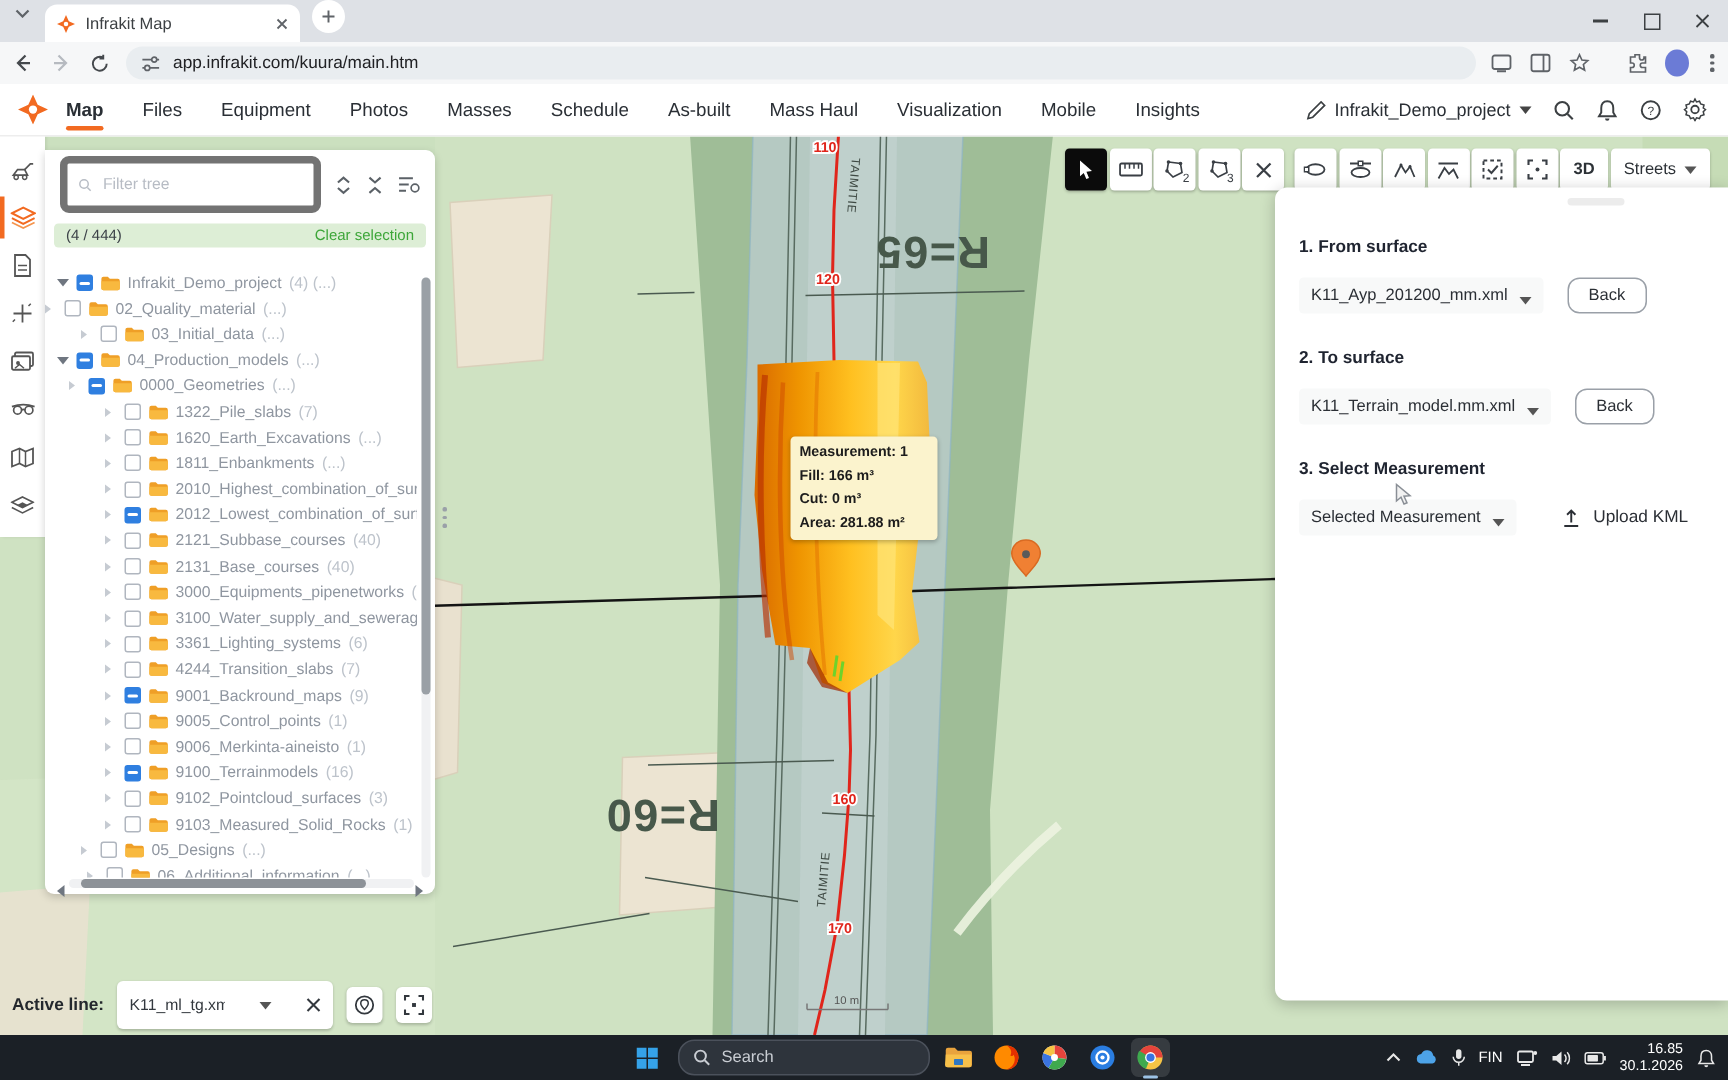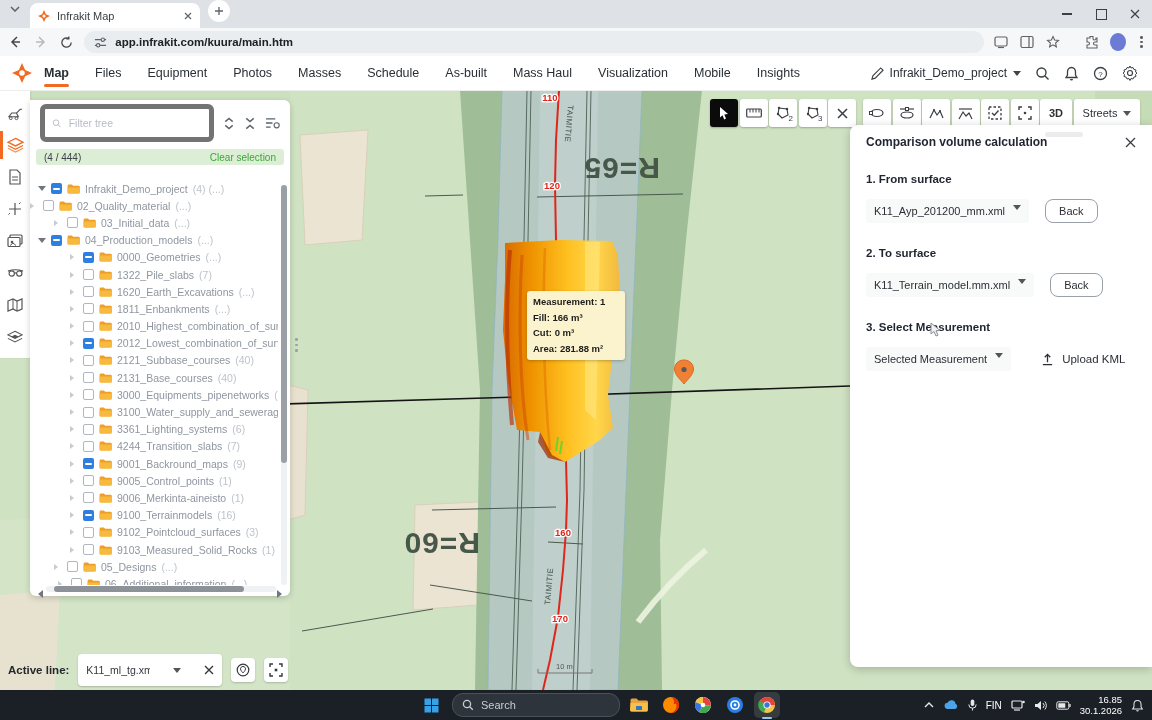--- a/index.html
+++ b/index.html
@@ -10,21 +10,21 @@
   
   #tabstrip{position:absolute;left:0;top:0;width:1152px;height:28px;background:#dee1e6;display:flex;align-items:flex-start;}
   .tab-search{width:18px;height:18px;margin-left:6px;display:flex;align-items:center;justify-content:center;}
   #tab{margin-left:6px;width:154px;height:25px;align-self:flex-end;background:#fff;border-radius:8px 8px 0 0;display:flex;align-items:center;padding:0 8px;gap:7px;}
   #tab .title{font-size:11px;color:#3c4043;flex:1;white-space:nowrap;overflow:hidden;}
   .newtab{width:22px;height:22px;margin-left:8px;border-radius:50%;display:flex;align-items:center;justify-content:center;}
   #wincontrols{position:absolute;right:0;top:0;height:28px;display:flex;}
   #wincontrols .wc{width:34px;height:28px;display:flex;align-items:center;justify-content:center;}
   #urlbar{position:absolute;left:0;top:28px;width:1152px;height:28px;background:#f6f7f8;display:flex;align-items:center;border-bottom:1px solid #e3e6e8;}
   .navbtn{width:24px;height:24px;margin-left:5px;display:flex;align-items:center;justify-content:center;}
-  #urlpill{margin-left:8px;flex:0 0 880px;height:22px;background:#e9edf0;border-radius:11px;display:flex;align-items:center;padding:0 10px;gap:8px;font-weight:bold;}
+  #urlpill{margin-left:8px;flex:0 0 880px;height:22px;background:#e9edf0;border-radius:11px;display:flex;align-items:center;padding:0 10px;gap:8px;}
   #urlpill .url{font-size:11.5px;color:#202124;}
   .chrome-ico{width:24px;height:24px;display:flex;align-items:center;justify-content:center;margin-left:6px;}
   #avatar{width:18px;height:18px;border-radius:50%;background:#6b7bd6;margin-left:8px;}
   .kebab{display:inline-flex;flex-direction:column;gap:2px;align-items:center;}
   .kebab i{width:2.5px;height:2.5px;border-radius:50%;background:#5f6368;display:block;}
 
   
   #appheader{position:absolute;left:0;top:56px;width:1152px;height:34px;background:#fff;border-bottom:1px solid #ededed;display:flex;align-items:center;z-index:30;}
   #logo{margin:0 12px 0 12px;}
   #main-nav{display:flex;gap:26px;}
@@ -87,21 +87,21 @@
   .tb-gap{width:4px;}
   .tb-gap-lg{width:10px;}
 
   
   #rightpanel{position:absolute;left:850px;top:125px;width:302px;height:542px;background:#fff;z-index:26;border-radius:8px 0 0 8px;box-shadow:0 2px 10px rgba(0,0,0,.22);padding:10px 16px;box-sizing:border-box;}
   .p-drag{position:absolute;left:195px;top:7px;width:38px;height:5px;background:#ececec;border-radius:3px;}
   .p-head{display:flex;align-items:center;}
   .p-title{font-size:12px;font-weight:bold;color:#1f2430;flex:1;}
   .p-sec{font-size:11.5px;font-weight:bold;color:#1f2430;margin-top:24px;}
   .p-row{display:flex;align-items:center;margin-top:14px;gap:16px;}
-  .p-select{background:#f8f9f9;border-radius:3px;padding:6px 8px;font-size:11px;color:#2b2f35;display:flex;align-items:flex-start;gap:8px;}
+  .p-select{background:#f8f9f9;border-radius:3px;padding:6px 8px;font-size:11px;color:#2b2f35;display:flex;align-items:flex-end;gap:8px;}
   .p-select .caret-down{border-top-color:#555;}
   .p-back{background:#fff;border:1.5px solid #9aa0a8;border-radius:8px;padding:5px 13px;font-size:11px;color:#2b2f35;font-family:"Liberation Sans",sans-serif;}
   .p-upload{display:flex;align-items:center;gap:8px;font-size:11.5px;color:#2b2f35;margin-left:14px;}
   #panel-cursor{position:absolute;left:930px;top:322px;z-index:40;}
 
   
   #activeline{position:absolute;left:8px;top:654px;z-index:22;display:flex;align-items:center;gap:9px;}
   #al-label{font-size:11.5px;font-weight:bold;color:#24282d;}
   #al-select{width:128px;height:24px;background:#fff;border-radius:4px;box-shadow:0 1px 2px rgba(0,0,0,.2);display:flex;align-items:center;padding:4px 8px;gap:23px;font-size:10.5px;color:#33383e;}
   #al-select .grow{flex:1;white-space:nowrap;overflow:hidden;}
@@ -483,21 +483,21 @@
     <span class="folder">
           <svg width="13" height="10" viewBox="0 0 14 11">
             <path d="M0.5,2 q0,-1.5 1.5,-1.5 h3.2 l1.5,1.5 h5.8 q1.5,0 1.5,1.5 v5.5 q0,1.5 -1.5,1.5 h-10.5 q-1.5,0 -1.5,-1.5 Z" fill="#ef9f27"></path>
             <path d="M0.5,3.8 h13.5 v5.2 q0,1.5 -1.5,1.5 h-10.5 q-1.5,0 -1.5,-1.5 Z" fill="#f8b93f"></path>
           </svg>
         </span>
     <span class="t-label">04_Production_models</span>
     <span class="t-count">(...)</span>
   </div>
 
-  <div class="tree-row" style="padding-left: 40px;">
+  <div class="tree-row" style="padding-left: 16px;">
     <span class="arrow col"></span>
     <span class="cb ind"></span>
     <span class="folder">
           <svg width="13" height="10" viewBox="0 0 14 11">
             <path d="M0.5,2 q0,-1.5 1.5,-1.5 h3.2 l1.5,1.5 h5.8 q1.5,0 1.5,1.5 v5.5 q0,1.5 -1.5,1.5 h-10.5 q-1.5,0 -1.5,-1.5 Z" fill="#ef9f27"></path>
             <path d="M0.5,3.8 h13.5 v5.2 q0,1.5 -1.5,1.5 h-10.5 q-1.5,0 -1.5,-1.5 Z" fill="#f8b93f"></path>
           </svg>
         </span>
     <span class="t-label">0000_Geometries</span>
     <span class="t-count">(...)</span>
@@ -840,26 +840,20 @@
   <div class="tb-btn wide">
       <span>Streets</span>
       <span class="caret-down" style="border-top-color:#555;"></span>
     </div>
   <div class="tb-gap-lg"></div>
 
 </div>
 
 <div id="rightpanel">
   <div class="p-drag"></div>
-  <div class="p-head">
-    <span class="p-title">Comparison volume calculation</span>
-    <svg width="11" height="11" viewBox="0 0 11 11">
-        <path d="M1,1 L10,10 M10,1 L1,10" stroke="#3a3f45" stroke-width="1.3"></path>
-      </svg>
-  </div>
   <div class="p-sec">1. From surface</div>
   <div class="p-row">
     <div class="p-select">
       <span>K11_Ayp_201200_mm.xml</span>
       <span class="caret-down"></span>
     </div>
     <button class="p-back">Back</button>
   </div>
   <div class="p-sec">2. To surface</div>
   <div class="p-row">

